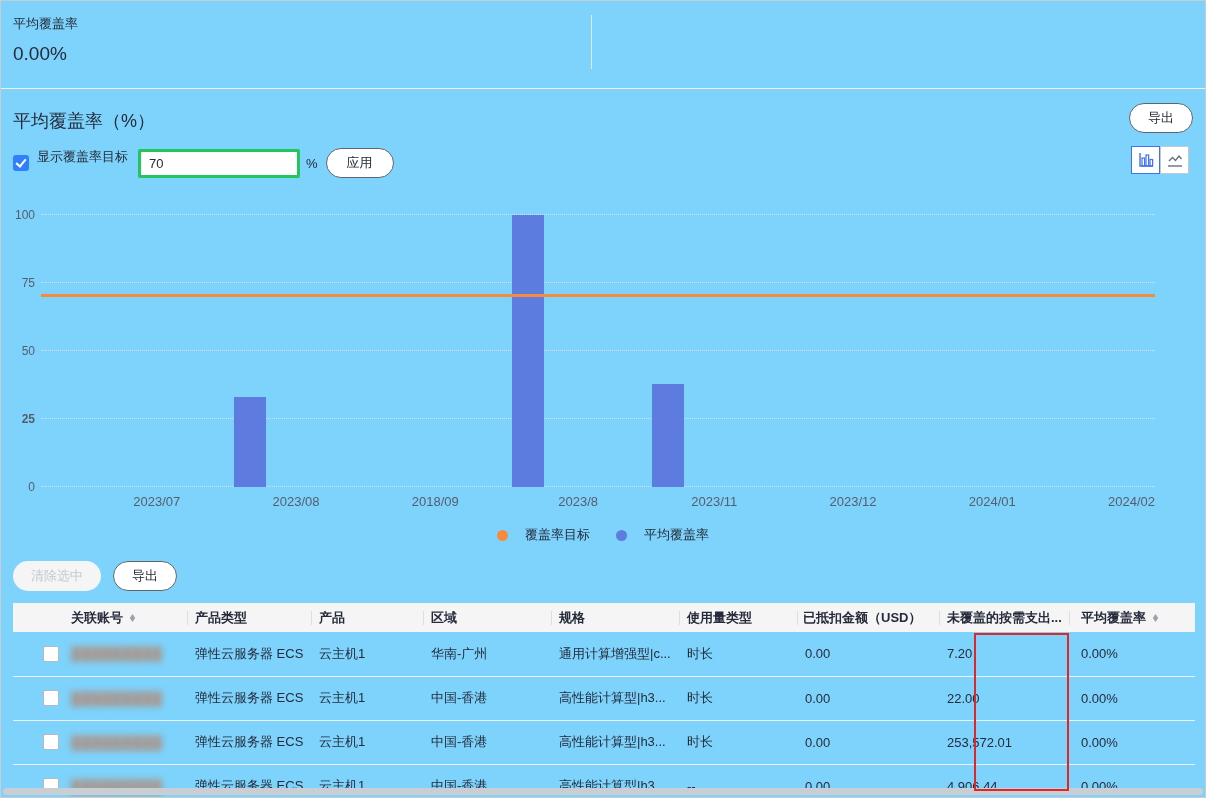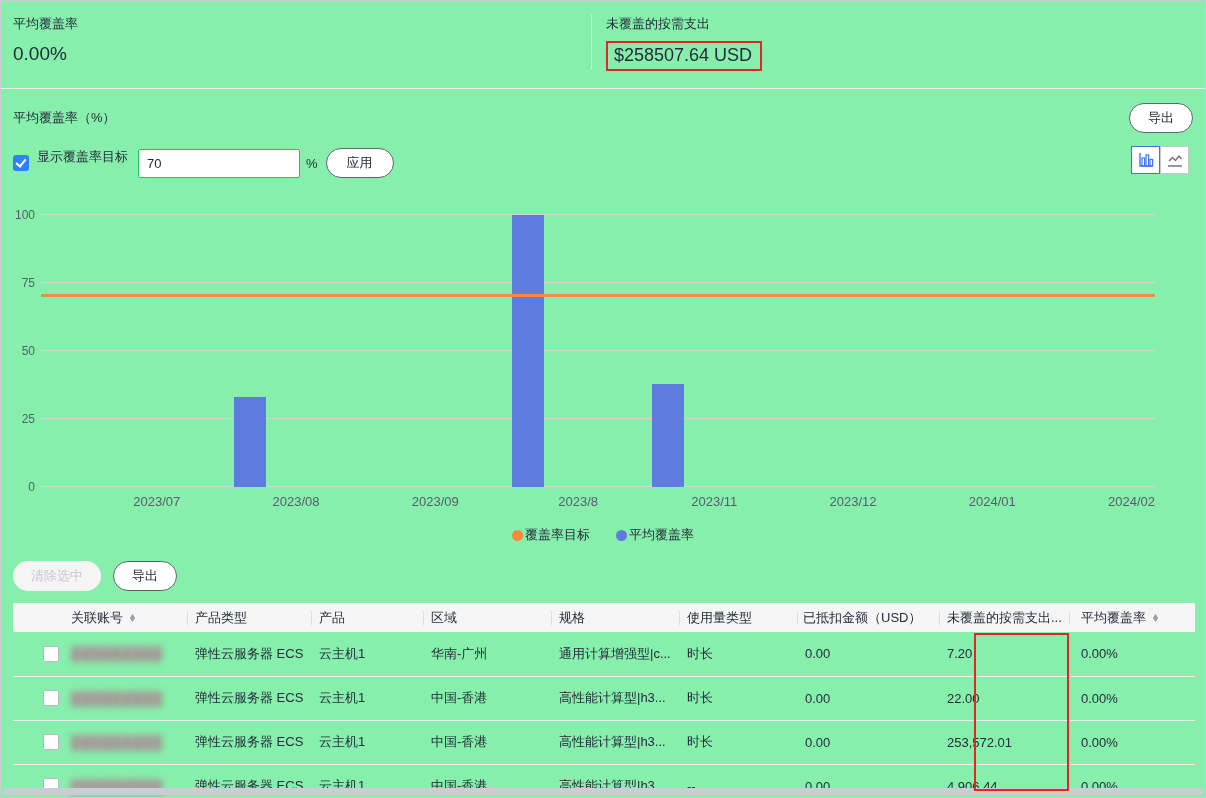--- a/index.html
+++ b/index.html
@@ -1,65 +1,65 @@
 <!DOCTYPE html>
 <html><head>
 <meta charset="utf-8">
 <style>
   * { margin:0; padding:0; box-sizing:border-box; }
   html,body { width:1206px; height:798px; }
   body { font-family:"Liberation Sans","DejaVu Sans",sans-serif; background:#fff; color:#252b3a; }
-  .page { position:relative; width:1206px; height:798px; border:1px solid #c9ccd1; background:#86efac; overflow:hidden; }
+  .page { position:relative; width:1206px; height:798px; border:1px solid #c9ccd1; background:#7dd3fc; overflow:hidden; }
 
   
   .summary { display:flex; align-items:flex-start; padding:14px 12px 0 12px; height:88px; border-bottom:1px solid #f0f0f0; }
   .stat { display:flex; flex-direction:column; }
   .stat-label { font-size:13px; color:#252b3a; margin-bottom:10px; }
   .stat-value { font-size:19px; color:#252b3a; }
   .stat-left { width:578px; }
   .v-divider { width:1px; height:54px; background:#e6e6e6; margin-right:14px; }
   .red-box-value { display:inline-block; border:2px solid #e02626; padding:2px 8px 3px 6px; font-size:18px; margin-top:-2px; }
 
   
   .chart-card { position:relative; padding:14px 12px 0 12px; height:460px; }
   .chart-title-row { display:flex; justify-content:space-between; align-items:flex-start; }
-  .chart-title { font-size:13px; padding-top:6px; }
+  .chart-title { font-size:18px; padding-top:6px; }
   .pill-btn { display:inline-block; background:#fff; border:1px solid #60646f; border-radius:15px; padding:5px 18px; font-size:13px; color:#252b3a; cursor:pointer; text-align:center; }
   .controls-row { display:flex; align-items:center; margin-top:15px; height:30px; }
   .checkbox-checked { width:16px; height:16px; border-radius:3px; background:#3080fe; position:relative; flex:none; cursor:pointer; }
   .checkbox-checked::after { content:""; position:absolute; left:5px; top:2px; width:4px; height:8px; border:solid #fff; border-width:0 2px 2px 0; transform:rotate(40deg); }
   .controls-label { font-size:13px; margin:0 10px 12px 8px; }
-  .target-input { width:162px; height:29px; border:1px solid #22c55e; border-radius:2px; font-size:13px; padding:0 8px; color:#252b3a; outline:none; font-family:inherit; }
+  .target-input { width:162px; height:29px; border:3px solid #22c55e; border-radius:2px; font-size:13px; padding:0 8px; color:#252b3a; outline:none; font-family:inherit; }
   .pct-sign { font-size:13px; margin:0 8px 0 6px; }
   .apply-btn { padding:5px 20px; }
   .toggle-group { position:absolute; right:16px; top:57px; display:flex; }
   .toggle-btn { width:29px; height:28px; border:1px solid #c3c7cf; background:#fff; display:flex; align-items:center; justify-content:center; cursor:pointer; }
   .toggle-btn.selected { border:1px solid #4070f4; z-index:2; }
 
   
   .plot-wrap { position:relative; margin-top:37px; margin-left:28px; width:1114px; height:272px; }
   .gridline { position:absolute; left:0; right:0; border-top:1px dotted #dde1ee; }
   .y-label { position:absolute; left:-34px; width:28px; text-align:right; font-size:12px; color:#575d6c; }
   .bars-row { position:absolute; left:0; top:0; width:100%; height:100%; display:flex; }
   .bar-slot { flex:1; position:relative; display:flex; align-items:flex-end; justify-content:center; }
   .bar { width:32px; background:#5e7ce0; }
   .target-line { position:absolute; left:0; right:0; border-top:3px solid #f78b3b; z-index:3; }
   .x-labels { display:flex; margin-left:28px; width:1114px; margin-top:7px; }
   .x-label { flex:1; text-align:right; font-size:13px; color:#575d6c; }
   .legend-row { display:flex; justify-content:center; align-items:center; margin-top:17px; gap:26px; }
-  .legend-item { display:flex; align-items:center; gap:2px; font-size:13px; color:#252b3a; }
+  .legend-item { display:flex; align-items:center; gap:17px; font-size:13px; color:#252b3a; }
   .legend-dot { width:11px; height:11px; border-radius:50%; flex:none; }
 
   
   .table-section { position:relative; padding:12px 12px 0 12px; }
   .table-btn-row { display:flex; gap:12px; margin-bottom:12px; }
   .disabled-btn { background:#f5f5f6; border:none; color:#c5c8cd; cursor:default; }
   .table-wrap { position:relative; }
   table { border-collapse:collapse; table-layout:fixed; width:1182px; font-size:13px; }
-  thead th { background:#f5f5f5; height:29px; font-weight:normal; text-align:left; color:#252b3a; position:relative; padding-left:8px; white-space:nowrap; overflow:hidden; }
+  thead th { background:#f5f5f5; height:29px; font-weight:bold; text-align:left; color:#252b3a; position:relative; padding-left:8px; white-space:nowrap; overflow:hidden; }
   thead th.divider::before { content:""; position:absolute; left:0; top:8px; height:14px; width:1px; background:#dcdee3; }
   tbody td { height:44px; border-bottom:1px solid #eef0f3; padding-left:8px; white-space:nowrap; overflow:hidden; color:#252b3a; }
   th.col-account, td.col-account { padding-left:12px; }
   th.num, td.num { text-align:left; }
   td.col-deducted { padding-right:70px; }
   th.col-deducted { padding-left:6px; }
   td.col-uncovered { }
   td.col-coverage, th.col-coverage { padding-left:12px; }
   .row-checkbox { width:16px; height:16px; border:1px solid #b6bac2; border-radius:2px; background:#fff; margin-left:22px; cursor:pointer; }
   .blurred { display:inline-block; color:#a39a96; background:linear-gradient(90deg,#cfc9c4,#b9c0c9,#d6cfc6,#b5bcc6,#cfc9c4); -webkit-background-clip:text; background-clip:text; filter:blur(3px); font-size:13px; letter-spacing:1px; user-select:none; }
@@ -72,26 +72,20 @@
 <body>
 
 <div class="page">
 
   <section class="summary">
     <div class="stat stat-left">
       <div class="stat-label">平均覆盖率</div>
       <div class="stat-value">0.00%</div>
     </div>
     <div class="v-divider"></div>
-    <div class="stat">
-      <div class="stat-label">未覆盖的按需支出</div>
-      <div>
-        <span class="red-box-value">$258507.64 USD</span>
-      </div>
-    </div>
   </section>
 
   <section class="chart-card">
     <div class="chart-title-row">
       <div class="chart-title">平均覆盖率（%）</div>
       <button class="pill-btn">导出</button>
     </div>
 
     <div class="controls-row">
       <span class="checkbox-checked"></span>
@@ -115,21 +109,21 @@
           <path d="M1 14 H15" stroke="#6b7079" stroke-width="1.4" fill="none"></path>
           <path d="M2 9 L5.5 5.5 L8.5 8.5 L12 4 L14.5 7" stroke="#6b7079" stroke-width="1.4" fill="none"></path>
         </svg>
       </div>
     </div>
 
     <div class="plot-wrap">
         <div class="gridline" style="bottom: 0%;"></div>
         <div class="y-label" style="bottom: calc(0% - 7px);">0</div>
         <div class="gridline" style="bottom: 25%;"></div>
-        <div class="y-label" style="bottom: calc(25% - 7px);">25</div>
+        <div class="y-label" style="bottom: calc(25% - 7px); font-weight: bold;">25</div>
         <div class="gridline" style="bottom: 50%;"></div>
         <div class="y-label" style="bottom: calc(50% - 7px);">50</div>
         <div class="gridline" style="bottom: 75%;"></div>
         <div class="y-label" style="bottom: calc(75% - 7px);">75</div>
         <div class="gridline" style="bottom: 100%;"></div>
         <div class="y-label" style="bottom: calc(100% - 7px);">100</div>
         <div class="bars-row">
           <div class="bar-slot"></div>
           <div class="bar-slot">
             <div class="bar" style="height: 33%; background: rgb(94, 124, 224);"></div>
@@ -143,21 +137,21 @@
           </div>
           <div class="bar-slot"></div>
           <div class="bar-slot"></div>
           <div class="bar-slot"></div>
         </div>
         <div class="target-line" style="bottom: 70%; border-top-color: rgb(247, 139, 59);"></div>
       </div>
     <div class="x-labels">
         <div class="x-label">2023/07</div>
         <div class="x-label">2023/08</div>
-        <div class="x-label">2023/09</div>
+        <div class="x-label">2018/09</div>
         <div class="x-label">2023/8</div>
         <div class="x-label">2023/11</div>
         <div class="x-label">2023/12</div>
         <div class="x-label">2024/01</div>
         <div class="x-label">2024/02</div>
       </div>
 
     <div class="legend-row">
       <div class="legend-item">
         <span class="legend-dot" style="background: rgb(247, 139, 59);"></span>

